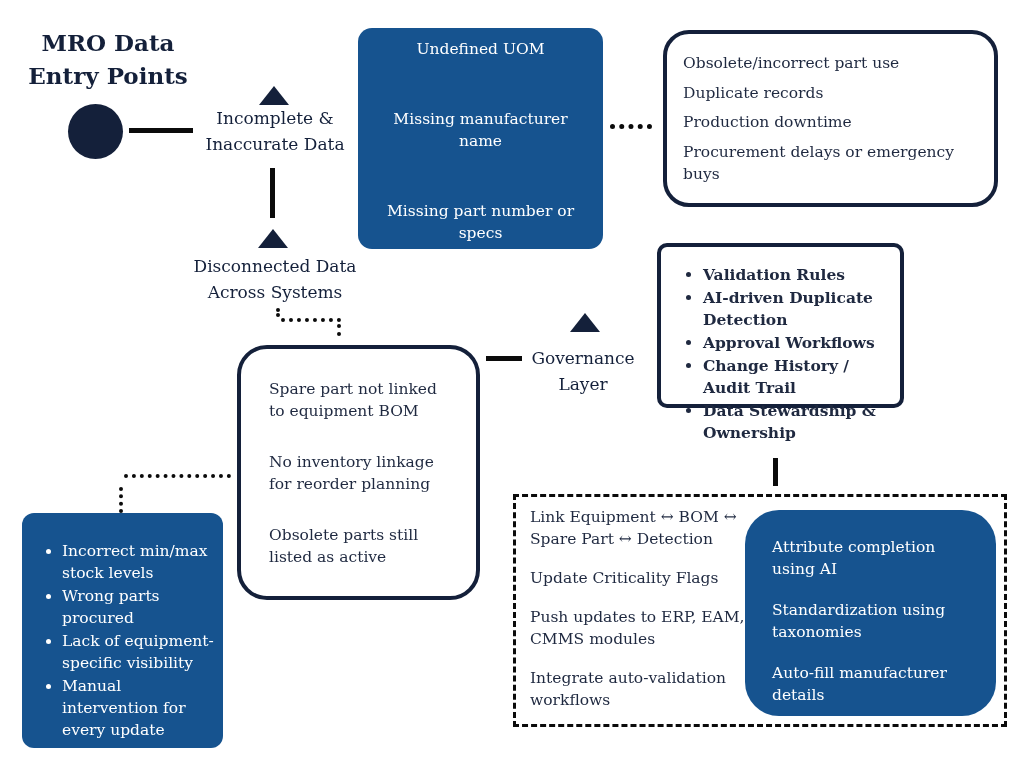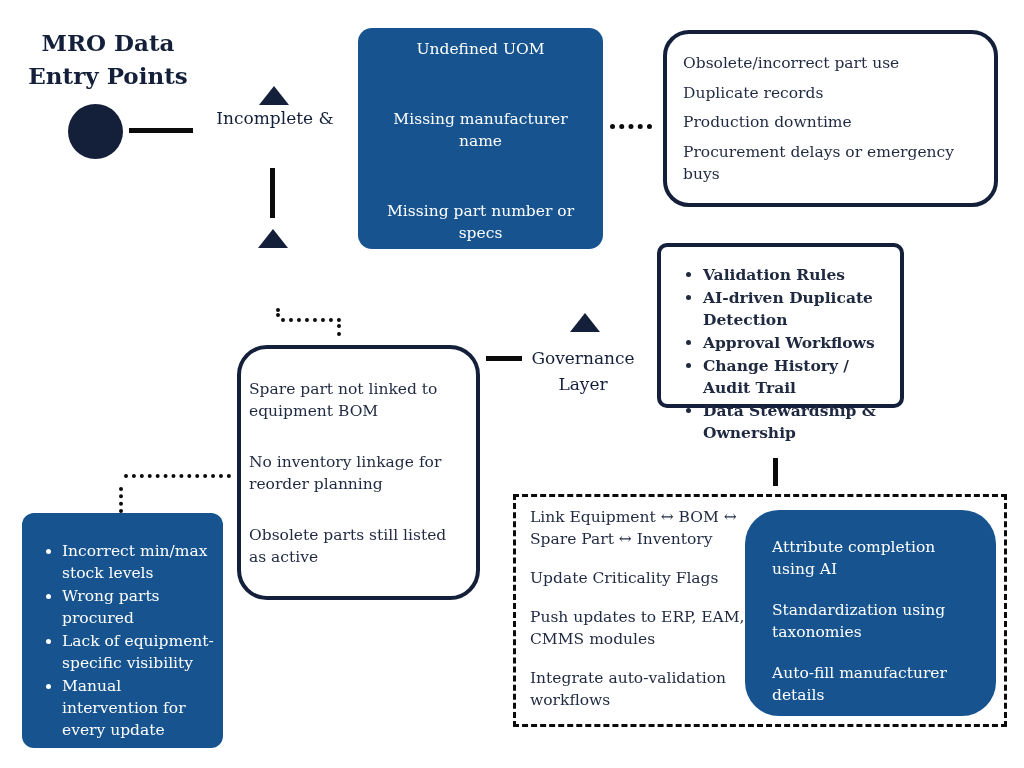--- a/index.html
+++ b/index.html
@@ -60,24 +60,29 @@
     <div>MRO Data</div>
     <div>Entry Points</div>
   </div>
 
   <div class="abs node-circle" style="left:68px;top:104px;"></div>
   <div class="abs hline" style="left:129px;top:128px;width:64px;"></div>
 
   <div class="abs tri" style="left:259px;top:86px;"></div>
   <div class="abs flow-label" style="left:188px;top:106px;width:174px;">
     <div>Incomplete &amp;</div>
+    <div>Inaccurate Data</div>
   </div>
   <div class="abs vline" style="left:270px;top:168px;height:50px;"></div>
 
   <div class="abs tri" style="left:258px;top:229px;"></div>
+  <div class="abs flow-label" style="left:175px;top:254px;width:200px;">
+    <div>Disconnected Data</div>
+    <div>Across Systems</div>
+  </div>
 
   <div class="abs dot-v-thin" style="left:276px;top:308px;height:9px;"></div>
   <div class="abs dot-h-thin" style="left:281px;top:318px;width:60px;"></div>
   <div class="abs dot-v-thin" style="left:337px;top:324px;height:12px;"></div>
 
   <div class="abs bluebox centered-list fs" style="left:358px;top:28px;width:245px;height:221px;border-radius:14px;padding:10px 12px;box-sizing:border-box;">
     <p>Undefined UOM</p>
     <p>Missing manufacturer name</p>
     <p>Missing part number or specs</p>
     <p>No UNSPSC Classification</p>
@@ -85,21 +90,21 @@
 
   <div class="abs dot-h" style="left:610px;top:124px;width:42px;"></div>
 
   <div class="abs roundbox spread-list fs" style="left:663px;top:30px;width:335px;height:177px;border-radius:26px;padding:14px 16px;">
     <p>Obsolete/incorrect part use</p>
     <p>Duplicate records</p>
     <p>Production downtime</p>
     <p>Procurement delays or emergency buys</p>
   </div>
 
-  <div class="abs roundbox spread-list fs" style="left:237px;top:345px;width:243px;height:255px;border-radius:30px;padding:14px 8px;">
+  <div class="abs roundbox spread-list fs" style="left:237px;top:345px;width:243px;height:255px;border-radius:30px;padding:14px 28px;">
     <p>Spare part not linked to equipment BOM</p>
     <p>No inventory linkage for reorder planning</p>
     <p>Obsolete parts still listed as active</p>
   </div>
 
   <div class="abs hline" style="left:486px;top:356px;width:36px;"></div>
 
   <div class="abs tri" style="left:570px;top:313px;"></div>
   <div class="abs flow-label" style="left:523px;top:346px;width:120px;">
     <div>Governance</div>
@@ -114,21 +119,21 @@
       <li>Change History / Audit Trail</li>
       <li>Data Stewardship &amp; Ownership</li>
     </ul>
   </div>
 
   <div class="abs vline" style="left:773px;top:458px;height:28px;"></div>
 
   <div class="abs" style="left:513px;top:494px;width:494px;height:233px;border:3px dashed var(--line);box-sizing:border-box;"></div>
 
   <div class="abs actions fs" style="left:530px;top:506px;width:220px;">
-    <p>Link Equipment ↔ BOM ↔ Spare Part ↔ Inventory</p>
+    <p>Link Equipment ↔ BOM ↔ Spare Part ↔ Detection</p>
     <p>Update Criticality Flags</p>
     <p>Push updates to ERP, EAM, CMMS modules</p>
     <p>Integrate auto-validation workflows</p>
   </div>
 
   <div class="abs bluebox aibox fs" style="left:745px;top:510px;width:251px;height:206px;border-radius:34px;padding:26px 27px;box-sizing:border-box;">
     <p>Attribute completion using AI</p>
     <p>Standardization using taxonomies</p>
     <p>Auto-fill manufacturer details</p>
   </div>

